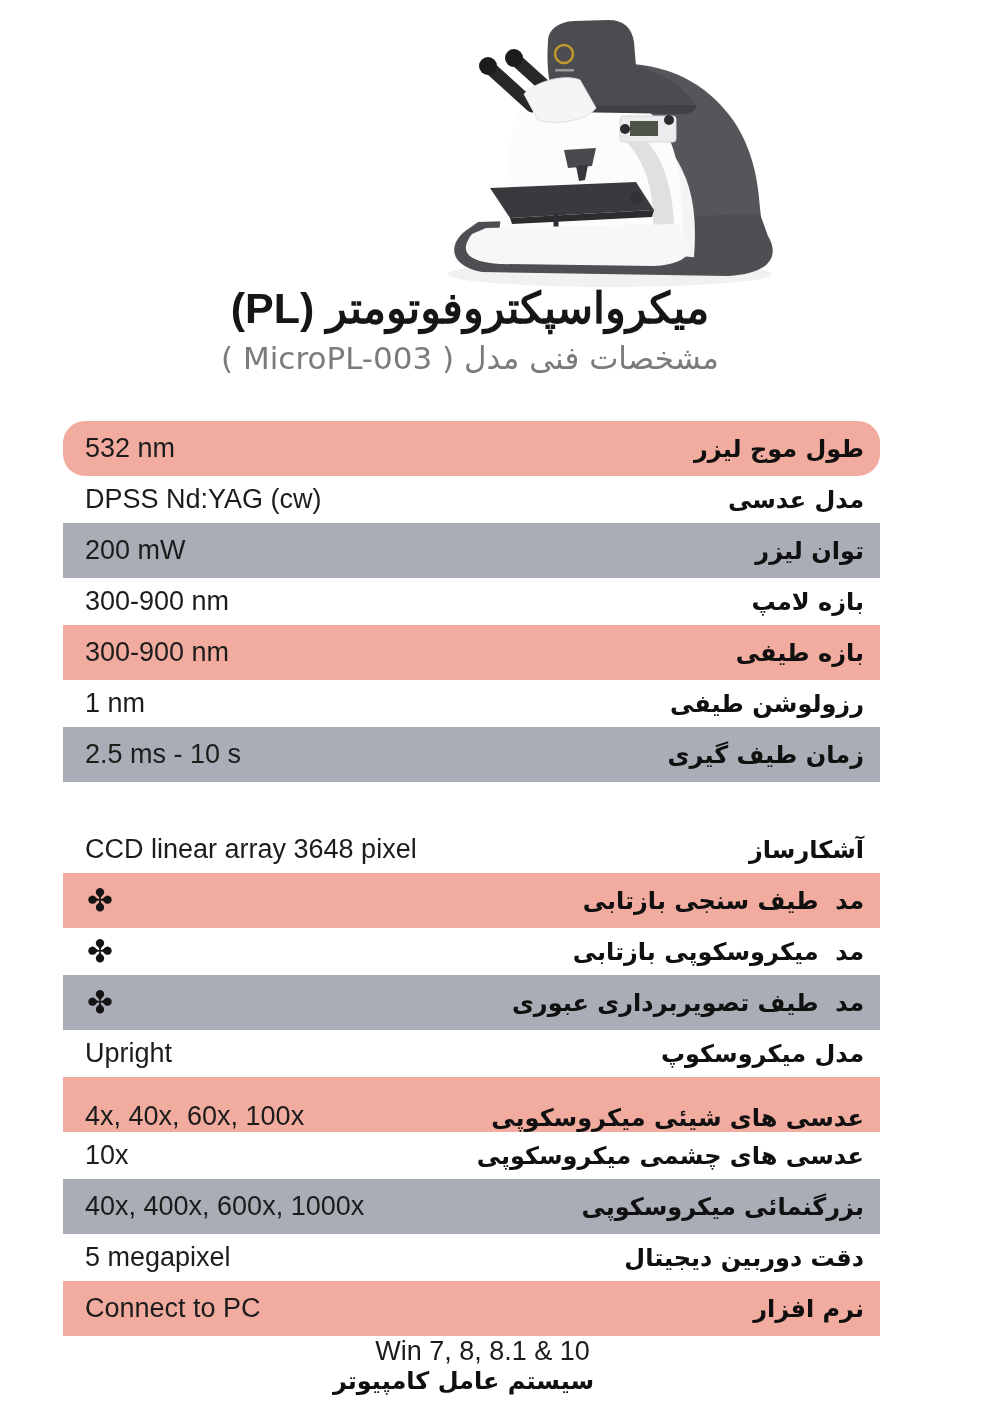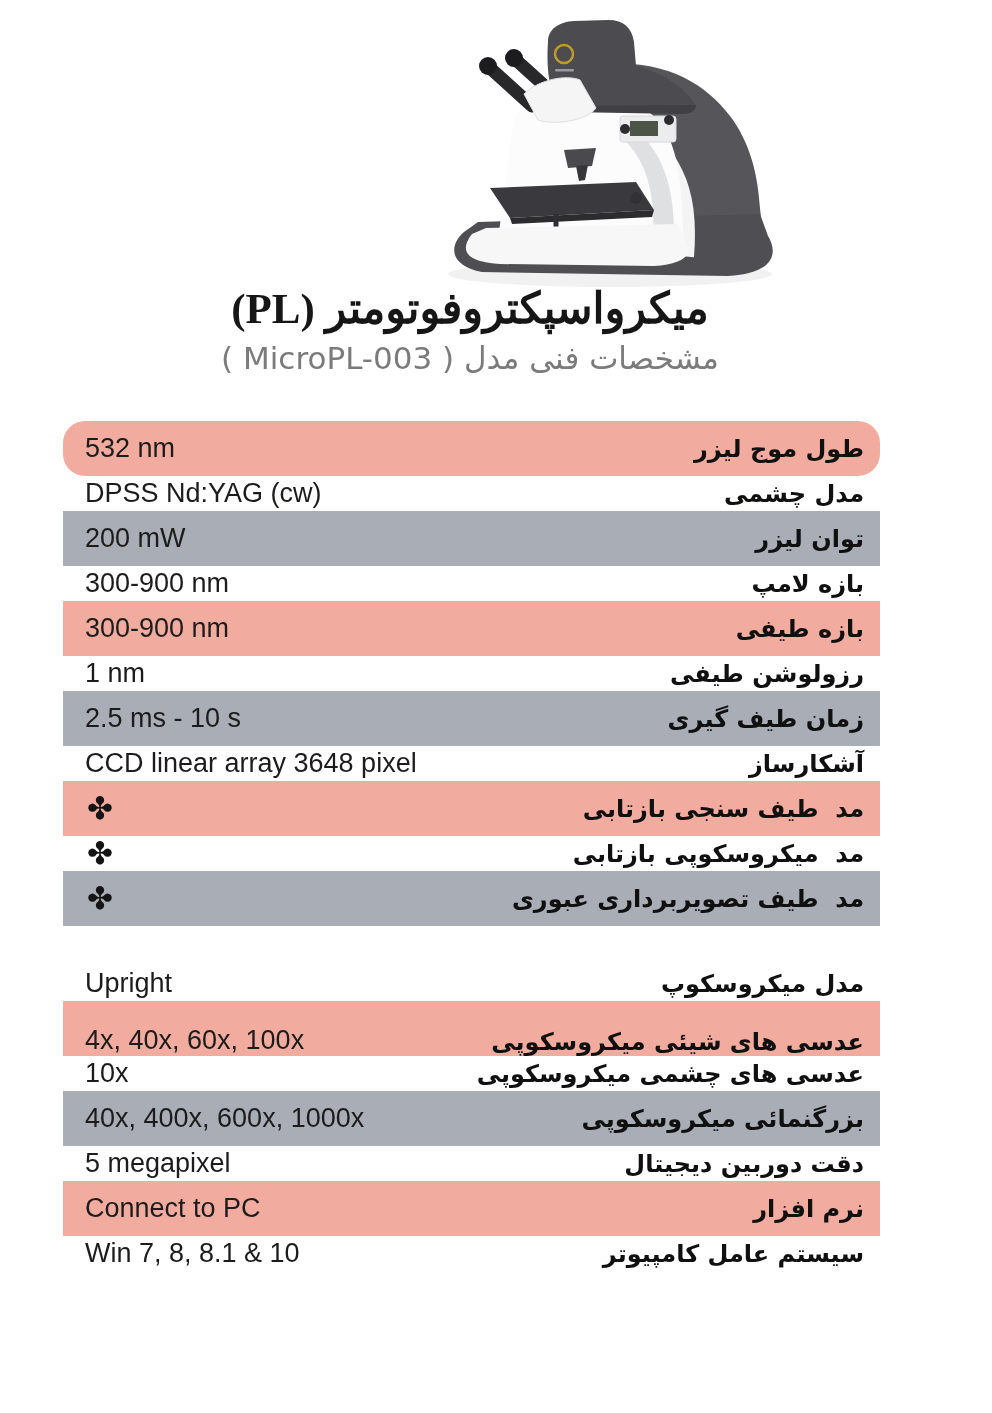--- a/index.html
+++ b/index.html
@@ -29,21 +29,21 @@
     width: 940px;
     text-align: center;
   }
   .page-title {
     margin: 0;
     direction: rtl;
     font-size: 43px;
     font-weight: bold;
     color: #161616;
     line-height: 1.15;
-    font-family: Liberation Serif, serif;
+    font-family: Liberation Sans, sans-serif;
   }
   .page-subtitle {
     margin: 8px 0 0 0;
     direction: rtl;
     font-size: 31px;
     font-weight: normal;
     color: #7b7b7b;
     line-height: 1.1;
     font-family: "DejaVu Sans", sans-serif;
   }
@@ -54,21 +54,21 @@
     top: 421px;
     left: 63px;
     width: 817px;
   }
   .spec-row {
     display: flex;
     justify-content: space-between;
     align-items: center;
     width: 100%;
   }
-  .spec-row.bg-white  { height: 35px; }
+  .spec-row.bg-white  { height: 47px; }
   .spec-row.bg-salmon { height: 55px; }
   .spec-row.bg-gray   { height: 55px; }
   .spec-value {
     font-family: "Liberation Sans", sans-serif;
     font-size: 27px;
     color: #1c1c1c;
     padding-left: 22px;
     white-space: pre;
   }
   .spec-value.icon-value {
@@ -150,21 +150,21 @@
   </div>
 
   <div class="spec-table">
   <div class="spec-row bg-salmon" style="background: rgb(242, 172, 159); border-radius: 22px;">
     <div class="spec-value">532 nm</div>
     <div class="spec-label">طول موج لیزر</div>
   </div>
 
   <div class="spec-row bg-white" style="background: rgb(255, 255, 255);">
     <div class="spec-value">DPSS Nd:YAG (cw)</div>
-    <div class="spec-label">مدل چشمی</div>
+    <div class="spec-label">مدل عدسی</div>
   </div>
 
   <div class="spec-row bg-gray" style="background: rgb(169, 174, 182);">
     <div class="spec-value">200 mW</div>
     <div class="spec-label">توان لیزر</div>
   </div>
 
   <div class="spec-row bg-white" style="background: rgb(255, 255, 255);">
     <div class="spec-value">300-900 nm</div>
     <div class="spec-label">بازه لامپ</div>
@@ -178,41 +178,41 @@
   <div class="spec-row bg-white" style="background: rgb(255, 255, 255);">
     <div class="spec-value">1 nm</div>
     <div class="spec-label">رزولوشن طیفی</div>
   </div>
 
   <div class="spec-row bg-gray" style="background: rgb(169, 174, 182);">
     <div class="spec-value">2.5 ms - 10 s</div>
     <div class="spec-label">زمان طیف گیری</div>
   </div>
 
-  <div class="spec-row bg-white" style="background: rgb(255, 255, 255);">
+  <div class="spec-row bg-white" style="background: rgb(255, 255, 255); margin-top: 44px;">
     <div class="spec-value">CCD linear array 3648 pixel</div>
     <div class="spec-label">آشکارساز</div>
   </div>
 
   <div class="spec-row bg-salmon" style="background: rgb(242, 172, 159);">
     <div class="spec-value icon-value">✤</div>
     <div class="spec-label">مد  طیف سنجی بازتابی</div>
   </div>
 
   <div class="spec-row bg-white" style="background: rgb(255, 255, 255);">
     <div class="spec-value icon-value">✤</div>
     <div class="spec-label">مد  میکروسکوپی بازتابی</div>
   </div>
 
   <div class="spec-row bg-gray" style="background: rgb(169, 174, 182);">
     <div class="spec-value icon-value">✤</div>
     <div class="spec-label">مد  طیف تصویربرداری عبوری</div>
   </div>
 
-  <div class="spec-row bg-white" style="background: rgb(255, 255, 255); margin-top: 40px;">
+  <div class="spec-row bg-white" style="background: rgb(255, 255, 255);">
     <div class="spec-value">Upright</div>
     <div class="spec-label">مدل میکروسکوپ</div>
   </div>
 
   <div class="spec-row bg-salmon" style="background: rgb(242, 172, 159); align-items: flex-end;">
     <div class="spec-value">4x, 40x, 60x, 100x</div>
     <div class="spec-label">عدسی های شیئی میکروسکوپی</div>
   </div>
 
   <div class="spec-row bg-white" style="background: rgb(255, 255, 255);">
@@ -228,19 +228,19 @@
   <div class="spec-row bg-white" style="background: rgb(255, 255, 255);">
     <div class="spec-value">5 megapixel</div>
     <div class="spec-label">دقت دوربین دیجیتال</div>
   </div>
 
   <div class="spec-row bg-salmon" style="background: rgb(242, 172, 159);">
     <div class="spec-value">Connect to PC</div>
     <div class="spec-label">نرم افزار</div>
   </div>
 
-  <div class="spec-row bg-white" style="background: rgb(255, 255, 255);">
+  <div class="spec-row bg-white" style="background: rgb(255, 255, 255); flex-direction: column;">
     <div class="spec-value">Win 7, 8, 8.1 &amp; 10</div>
     <div class="spec-label">سیستم عامل کامپیوتر</div>
   </div>
 </div>
 
 </div>
 
 </body></html>

